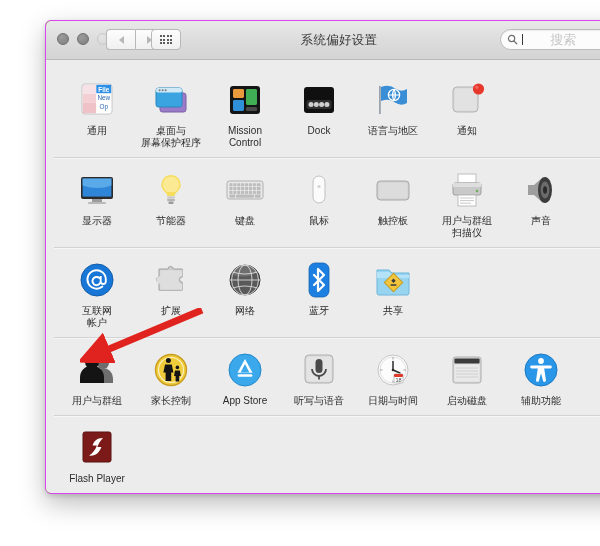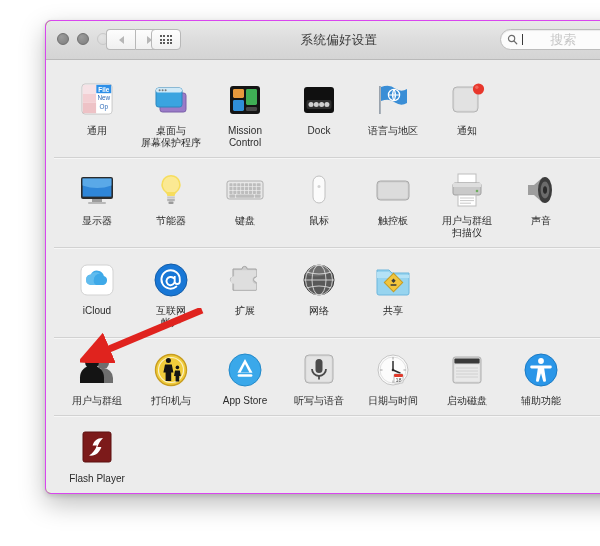--- a/index.html
+++ b/index.html
@@ -468,30 +468,20 @@
       <ellipse cx="24" cy="20" rx="2" ry="3.8" fill="#2a2a2a"></ellipse>
     </svg>
           </div>
           <div class="pref-label">声音</div>
         </div>
       </div>
       <div class="pref-row">
         <div class="pref-item">
           <div class="icon-box">
             <svg viewBox="0 0 40 40">
-      <rect x="4" y="5" width="32" height="30" rx="6" fill="#ffffff" stroke="#d2d2d2"></rect>
-      <path d="M13.5 25 a5.3 5.3 0 0 1 0.3 -10.5 a7 7 0 0 1 13.1 1.6 a4.6 4.6 0 0 1 -0.7 8.9 z" fill="#3ea9e8"></path>
-      <path d="M13.5 25 a5.3 5.3 0 0 1 0.3 -10.5 a7 7 0 0 1 9.2 -1.1 a6.6 6.6 0 0 0 -6.2 6.3 a5.2 5.2 0 0 0 2.2 5.3 z" fill="#6ec3f0" opacity="0.75"></path>
-    </svg>
-          </div>
-          <div class="pref-label">iCloud</div>
-        </div>
-        <div class="pref-item">
-          <div class="icon-box">
-            <svg viewBox="0 0 40 40">
       <circle cx="20" cy="20" r="16" fill="#1877d6"></circle>
       <circle cx="20" cy="20" r="16" fill="none" stroke="#125ca8" stroke-width="1"></circle>
       <path d="M25.4 26.6 a9.2 9.2 0 1 1 3.4 -7 v2.3 a2.6 2.6 0 0 1 -5.1 0 v-6 v5.2 a4.1 4.1 0 1 1 -1.2 -2.9" fill="none" stroke="#ffffff" stroke-width="1.9" stroke-linecap="round"></path>
     </svg>
           </div>
           <div class="pref-label">互联网
 帐户</div>
         </div>
         <div class="pref-item">
           <div class="icon-box">
@@ -515,20 +505,30 @@
                 <path d="M7.5 28 q12.5 -4 25 0"></path>
       </g>
       <path d="M20 5 a15 15 0 0 1 12 7 q-12 8 -27 2 a15 15 0 0 1 15 -9 z" fill="#ffffff" opacity="0.13"></path>
     </svg>
           </div>
           <div class="pref-label">网络</div>
         </div>
         <div class="pref-item">
           <div class="icon-box">
             <svg viewBox="0 0 40 40">
+      <rect x="10" y="3" width="20" height="34" rx="6" fill="#1d7fe0"></rect>
+      <rect x="10" y="3" width="20" height="34" rx="6" fill="none" stroke="#1566b5" stroke-width="0.8"></rect>
+      <path d="M19 9 v22 l6 -6 l-10 -10 M15 25 l10 -10 l-6 -6" fill="none" stroke="#ffffff" stroke-width="2.2" stroke-linejoin="round" stroke-linecap="round"></path>
+    </svg>
+          </div>
+          <div class="pref-label">蓝牙</div>
+        </div>
+        <div class="pref-item">
+          <div class="icon-box">
+            <svg viewBox="0 0 40 40">
       <path d="M4 10 h12 l3 3 h17 v20 a2 2 0 0 1 -2 2 H6 a2 2 0 0 1 -2 -2 z" fill="#97d4ef" stroke="#6cb6dd"></path>
       <path d="M4 12 h12 l3 3 h17 v3 H4 z" fill="#b4e2f6"></path>
       <rect x="14" y="16" width="13" height="13" transform="rotate(45 20.5 22.5)" fill="#f2c53d" stroke="#c79c20"></rect>
       <path d="M20.5 18.5 l2.2 2.2 l-2.2 2.2 l-2.2 -2.2 z M17.6 24.2 h5.8 v1.6 h-5.8 z" fill="#3a3a3a"></path>
     </svg>
           </div>
           <div class="pref-label">共享</div>
         </div>
       </div>
       <div class="pref-row">
@@ -547,21 +547,21 @@
           <div class="icon-box">
             <svg viewBox="0 0 40 40">
       <circle cx="20" cy="20" r="15.5" fill="#f0cc3b" stroke="#c79c20" stroke-width="1.4"></circle>
       <circle cx="20" cy="20" r="12.5" fill="none" stroke="#ffffff" stroke-width="1.2" opacity="0.7"></circle>
       <circle cx="17.4" cy="10.4" r="2.5" fill="#141414"></circle>
       <path d="M14 14.5 h6.8 l1.6 8 h-2.2 v8.4 h-5.6 v-8.4 h-2.2 z" fill="#141414"></path>
       <circle cx="26.4" cy="17.4" r="1.8" fill="#141414"></circle>
       <path d="M24 20.4 h4.8 l1 5.6 h-1.6 v5.4 h-3.6 v-5.4 h-1.6 z" fill="#141414"></path>
     </svg>
           </div>
-          <div class="pref-label">打印机与</div>
+          <div class="pref-label">家长控制</div>
         </div>
         <div class="pref-item">
           <div class="icon-box">
             <svg viewBox="0 0 40 40">
       <circle cx="20" cy="20" r="16" fill="#3aa8ea"></circle>
       <circle cx="20" cy="20" r="16" fill="none" stroke="#2389c9" stroke-width="1"></circle>
       <path d="M20 9 l7.5 13.8 h-15 z" fill="#ffffff"></path>
       <path d="M20 14 l4.4 8.4 h-8.8 z" fill="#3aa8ea"></path>
       <rect x="12.6" y="24.2" width="14.8" height="2.6" rx="1.3" fill="#ffffff"></rect>
     </svg>

